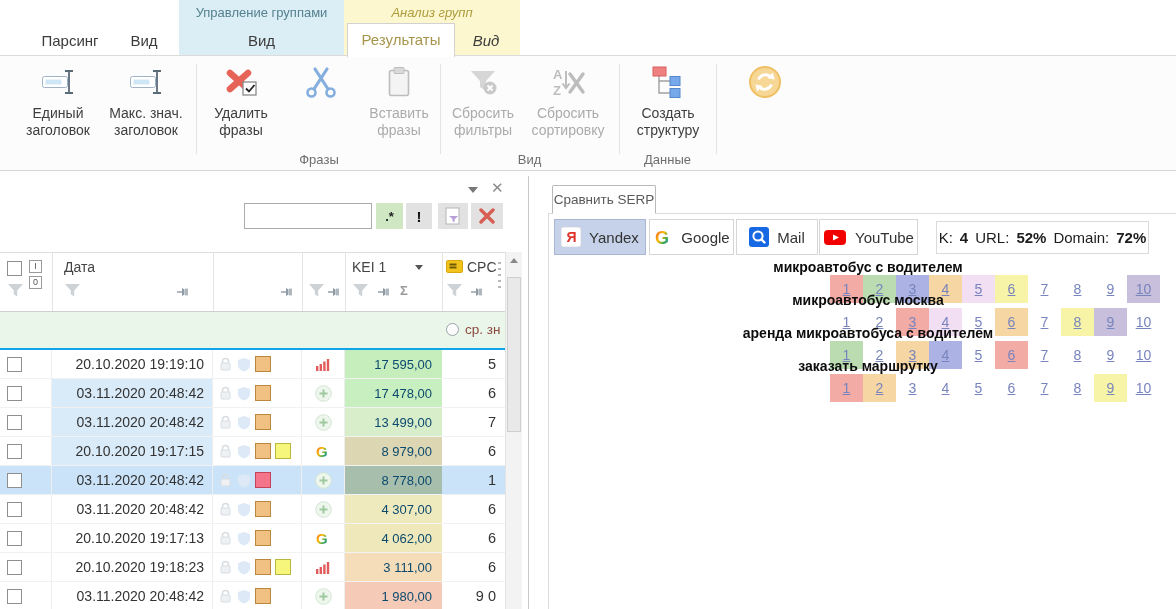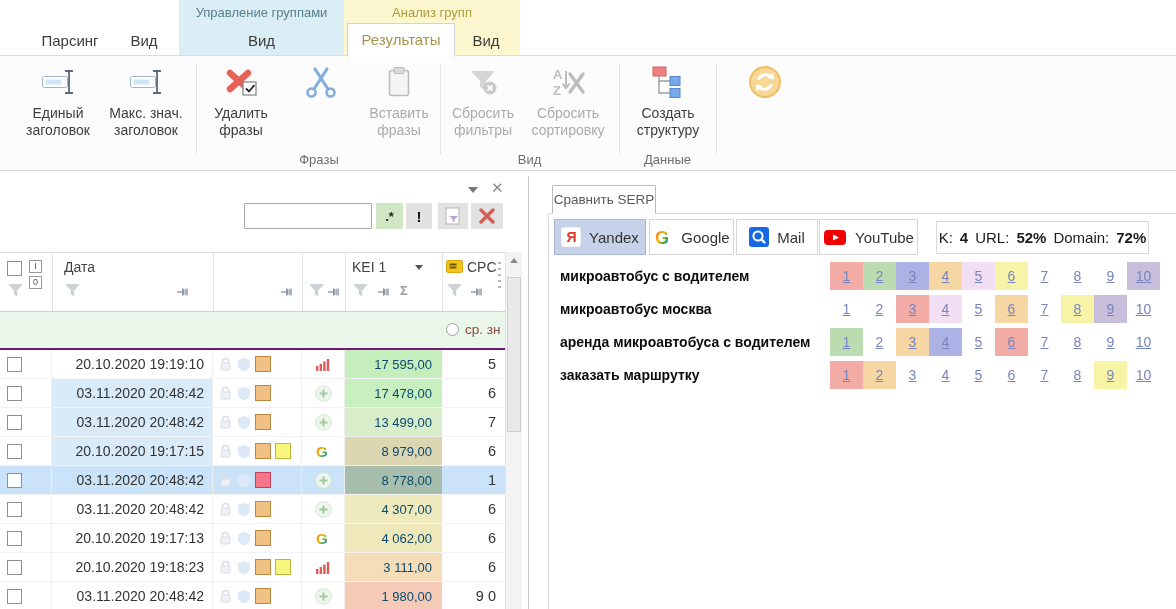--- a/index.html
+++ b/index.html
@@ -7,21 +7,21 @@
   #app { position:relative; width:1176px; height:609px; overflow:hidden; background:#fff;
          font-family:"Liberation Sans", sans-serif; color:#333; }
 
   
   .tabsrow { position:absolute; left:0; top:0; width:1176px; height:56px; background:#fff;
              border-bottom:1px solid #dcdcdc; }
   .tab-plain { position:absolute; top:28px; height:26px; text-align:center; font-size:15px;
                color:#3c3c3c; line-height:26px; cursor:default; }
   .ctx { position:absolute; top:0; height:55px; }
   .ctx-blue { left:179px; width:165px; background:#dceef5; }
-  .ctx-yellow { left:344px; width:176px; background:#fdf7cf; }
+  .ctx-yellow { left:344px; width:176px; background:#fdf7cf;font-style:italic; }
   .ctx .hdr { text-align:center; padding-top:5px; font-size:13px; }
   .ctx-blue .hdr { color:#54808f; }
   .ctx-yellow .hdr { color:#ad9c3d; }
   .ctx .ctab { position:absolute; top:28px; width:100%; text-align:center; font-size:15px;
                color:#3c3c3c; line-height:26px; }
   .tab-results { position:absolute; left:347px; top:23px; width:108px; height:34px; background:#fff;
                  border:1px solid #d2d2d2; border-bottom:none; z-index:3; text-align:center;
                  line-height:32px; font-size:15px; color:#a6954b; }
   .ctx-yellow .ctab-vid { position:absolute; left:112px; top:28px; width:60px; text-align:center;
                  font-size:15px; color:#3c3c3c; line-height:26px; }
@@ -60,21 +60,21 @@
   .hbox { position:absolute; border:1px solid #9a9a9a; background:#fff; font-size:9px;
           color:#555; text-align:center; }
   .htxt { position:absolute; font-size:14px; color:#444; white-space:nowrap; }
   .hcaret { position:absolute; width:0; height:0; border-left:4px solid transparent;
             border-right:4px solid transparent; border-top:5px solid #555; }
   .sigma { position:absolute; font-size:13px; font-weight:bold; color:#9a9a9a; }
   .cb { display:inline-block; width:15px; height:15px; border:1px solid #8f8f8f; background:#fff; }
   .hcb { position:absolute; left:7px; top:8px; }
 
   .sumrow { position:absolute; left:0; top:136px; width:505px; height:38px; background:#eaf6ea;
-            border-bottom:2px solid #701a75; }
+            border-bottom:2px solid #0ea5e9; }
   .sum-radio { position:absolute; left:446px; top:11px; width:13px; height:13px;
                border:1.5px solid #9aa2a8; border-radius:50%; background:#fdfdfd; }
   .sum-label { position:absolute; left:465px; top:10px; font-size:13.5px; color:#8d4a3f; white-space:nowrap; }
 
   .tbody { position:absolute; left:0; top:174px; width:505px; }
   .trow { display:flex; height:29px; align-items:center; border-bottom:1px solid #f2f2f2; background:#fff; }
   .trow.selected { background:#cbe3f8; }
   .trow.selected .c-date { background:transparent; }
   .c-cb { width:52px; padding-left:7px; border-right:1px solid #eee; height:100%;
           display:flex; align-items:center; }
@@ -111,21 +111,21 @@
              border-top:1px solid #dcdcdc; border-left:1px solid #dcdcdc; background:#fff; }
   .eng { position:absolute; top:5px; height:36px; border:1px solid #d6d6d6; display:flex;
          align-items:center; justify-content:center; gap:8px; font-size:15px; color:#333;
          background:#fff; }
   .eng.sel { background:#c6d2e9; border-color:#a9b6d2; }
   .statsbox { position:absolute; left:387px; top:7px; width:213px; height:33px;
               border:1px solid #dadada; display:flex; align-items:center; justify-content:center;
               gap:7px; font-size:15px; color:#1c1c1c; background:#fff; white-space:nowrap; }
   .statsbox b { font-weight:bold; }
   .serp { position:absolute; left:0; top:45px; width:100%; }
-  .serp-row { display:flex; align-items:center; height:33px; }
+  .serp-row { display:flex; align-items:center; height:33px;flex-direction:column; }
   .kw { padding-left:11px; font-size:14px; font-weight:bold; color:#0c0c0c; white-space:nowrap; }
   .cells { margin-left:auto; margin-right:16px; display:flex; }
   .pos { width:33px; height:28px; display:flex; align-items:center; justify-content:center;
          font-size:14px; color:#7884bd; text-decoration:underline; cursor:pointer; }
 </style>
 </head>
 <body>
 
 <svg width="0" height="0" style="position:absolute" aria-hidden="true">
   <defs>

